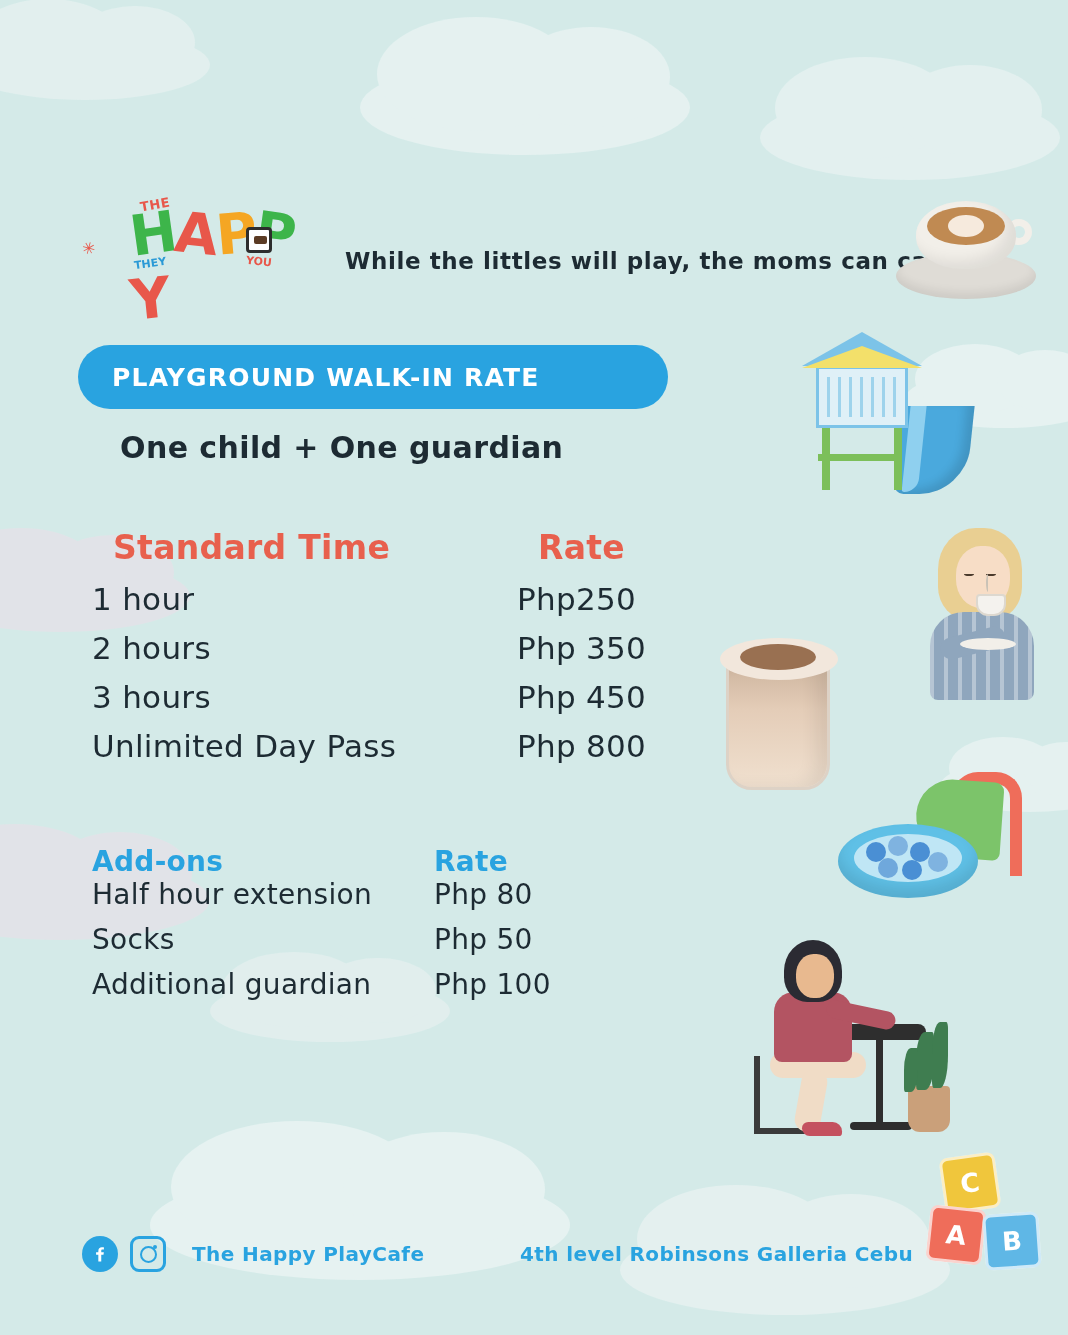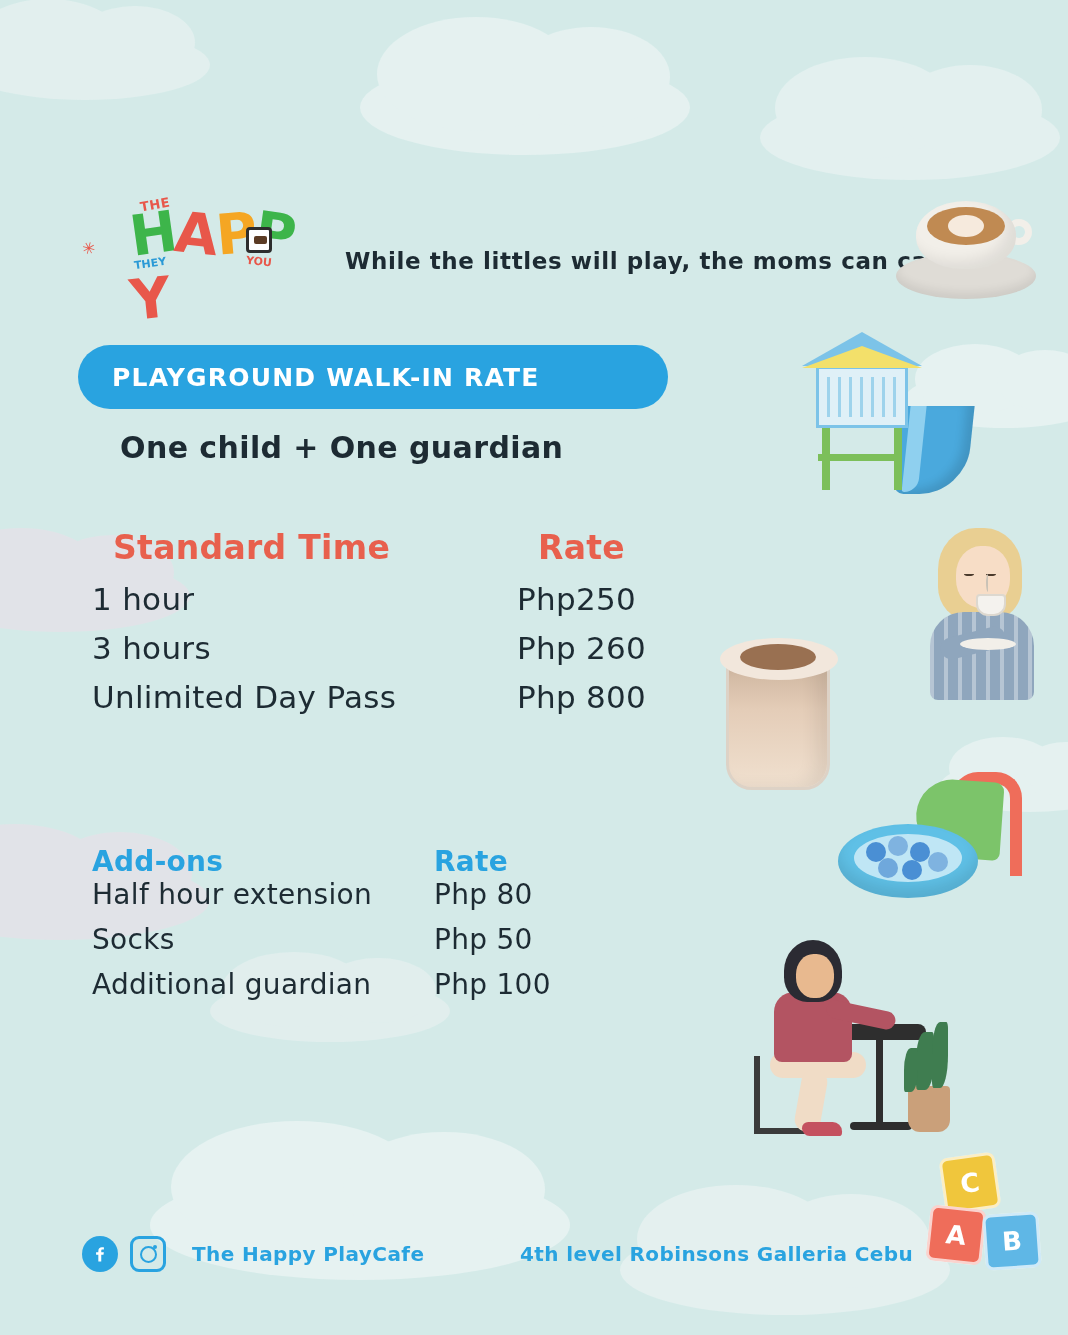--- a/index.html
+++ b/index.html
@@ -414,22 +414,26 @@
   <div class="std-table">
     <div class="std-head">
       <div class="col1">Standard Time</div>
       <div class="col2">Rate</div>
     </div>
     <div class="std-row">
       <div class="col1">1 hour</div>
       <div class="col2">Php250</div>
     </div>
     <div class="std-row">
+      <div class="col1">2 hours</div>
+      <div class="col2">Php 350</div>
+    </div>
+    <div class="std-row">
       <div class="col1">3 hours</div>
-      <div class="col2">Php 260</div>
+      <div class="col2">Php 450</div>
     </div>
     <div class="std-row">
       <div class="col1">Unlimited Day Pass</div>
       <div class="col2">Php 800</div>
     </div>
   </div>
 
   <div class="addon-table">
     <div class="addon-head">
       <div class="col1">Add-ons</div>

